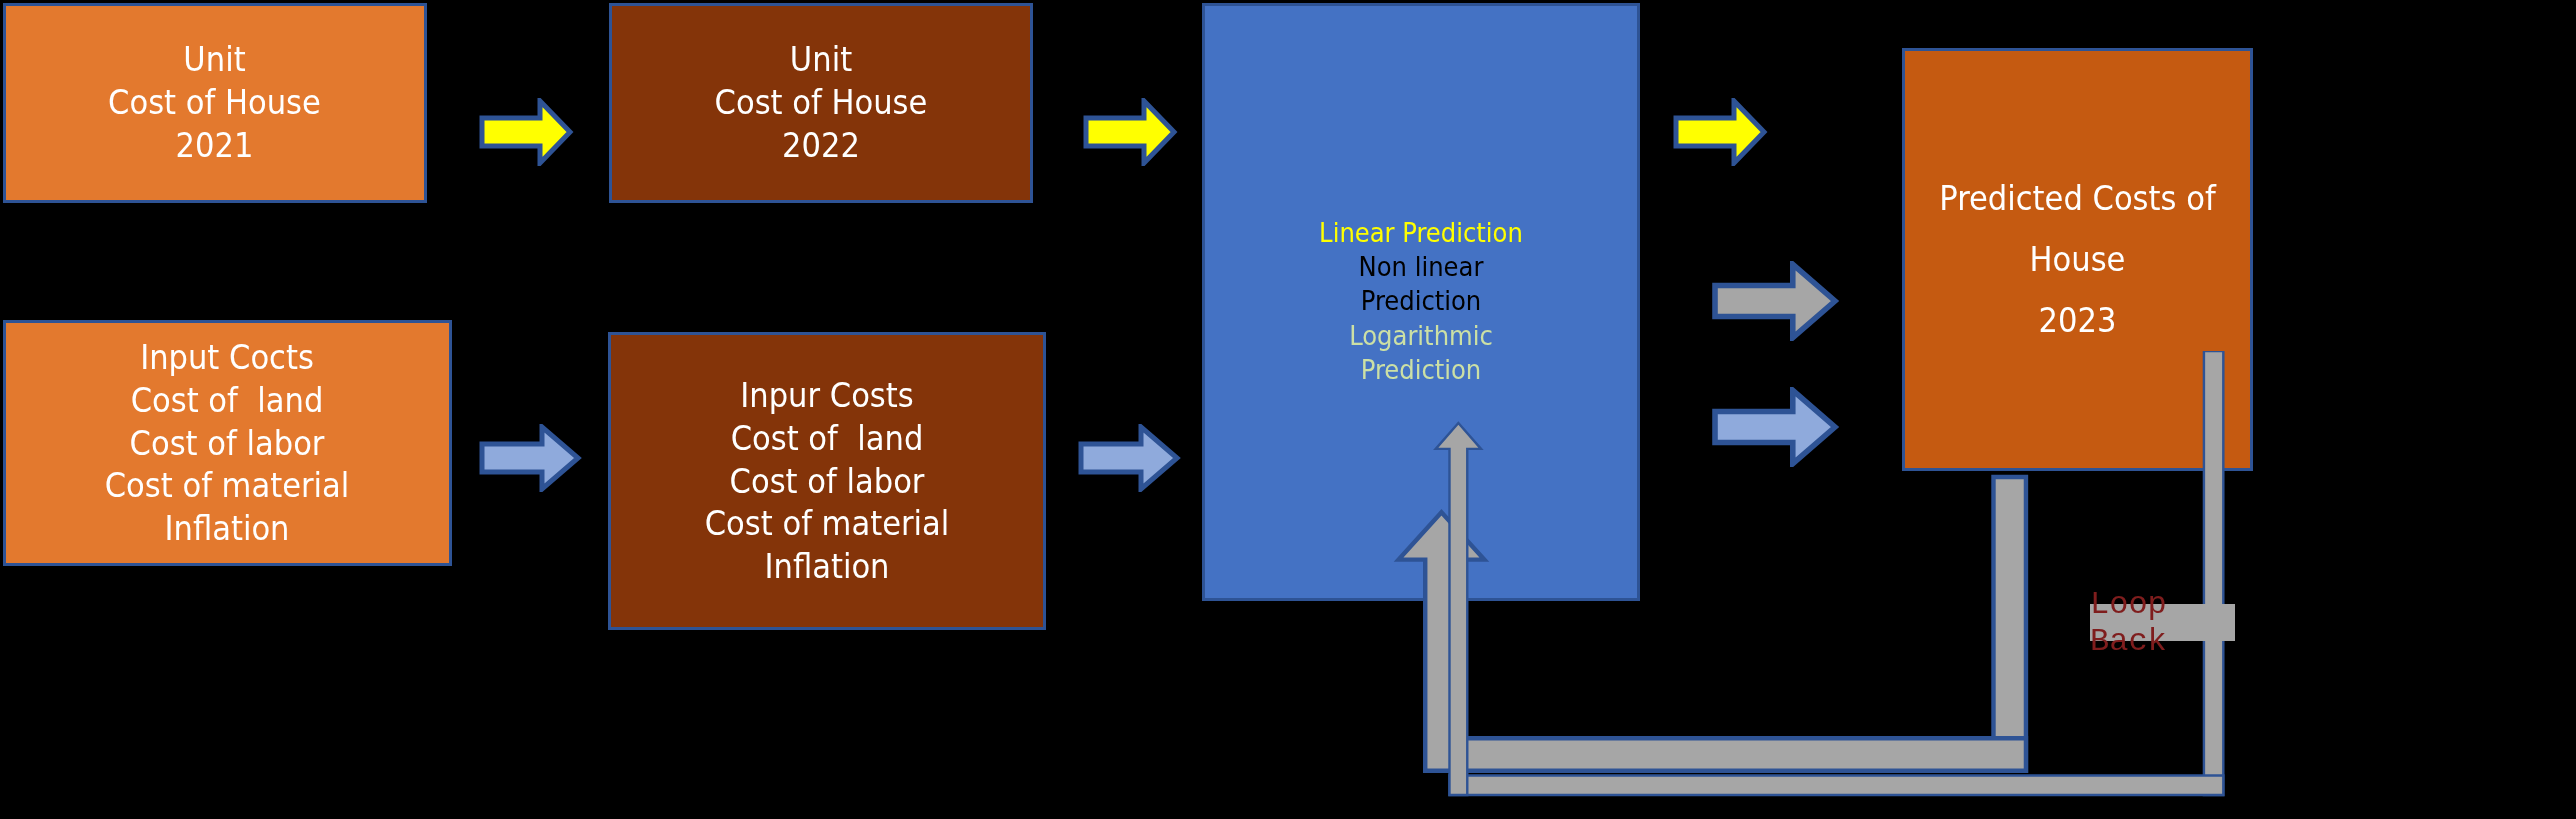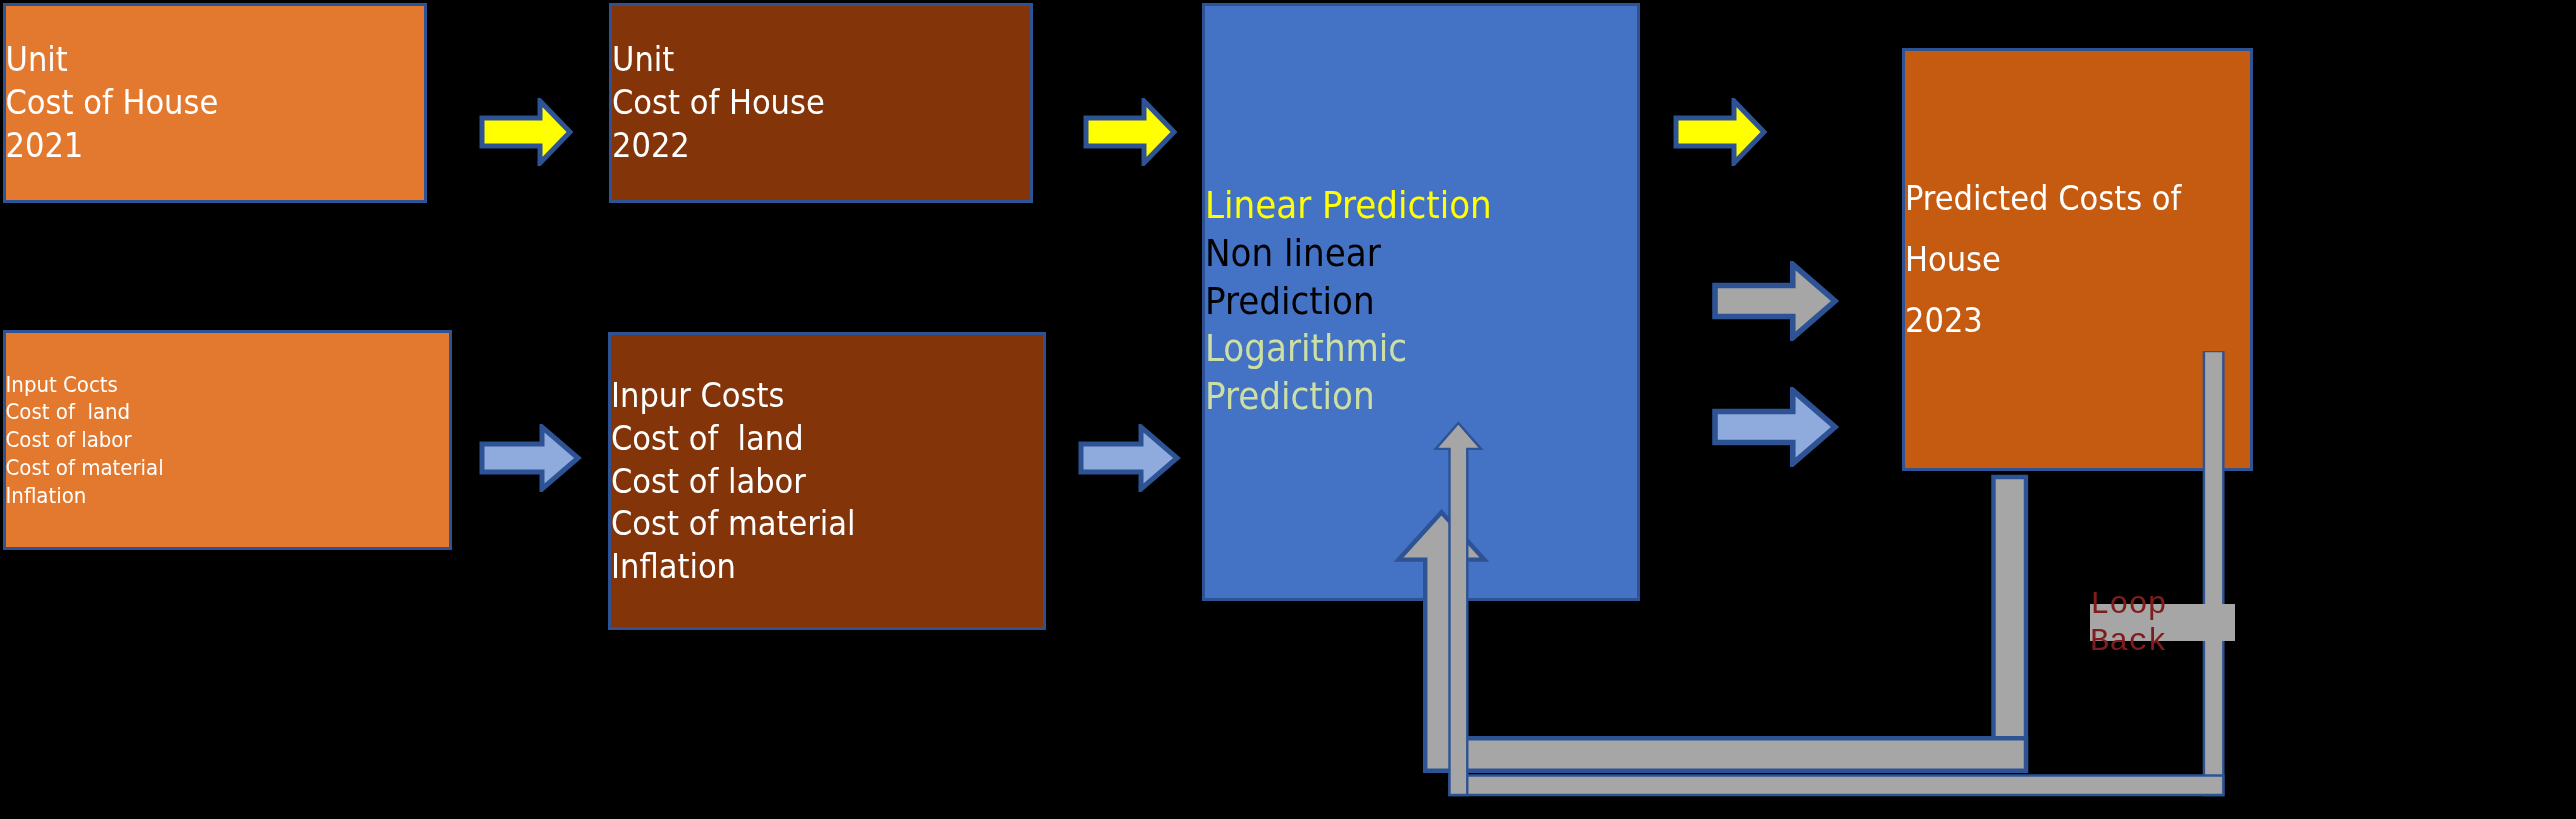--- a/index.html
+++ b/index.html
@@ -9,21 +9,21 @@
     background:#000000;
     overflow:hidden;
     font-family:"DejaVu Sans Condensed","Liberation Sans",sans-serif;
   }
   .box{
     position:absolute;
     box-sizing:border-box;
     border:3.1px solid #2E5395;
     display:flex;
     flex-direction:column;
-    align-items:flex-start;
+    align-items:center;
     justify-content:center;
     color:#FFFFFF;
     text-align:center;
     line-height:1.26;
   }
   .box .ln{display:block;white-space:pre;}
   
   #box-unit-2021{left:1.2px;top:1.2px;width:164px;height:77px;background:#E3792E;font-size:24.6px;}
   #box-unit-2022{left:228px;top:1.2px;width:164px;height:77px;background:#843409;font-size:24.6px;}
   #box-prediction{left:1187px;top:1.2px;width:455px;height:229px;background:#4472C4;font-size:24.6px;}
@@ -58,37 +58,37 @@
     <span class="ln">Cost of House</span>
     <span class="ln">2021</span>
   </div>
 
   <div class="box" id="box-unit-2022" style="left: 609px; top: 2.5px; width: 424px; height: 200px; font-size: 34px;">
     <span class="ln">Unit</span>
     <span class="ln">Cost of House</span>
     <span class="ln">2022</span>
   </div>
 
-  <div class="box" id="box-input-left" style="left: 2.5px; top: 330px; width: 449px; height: 220px; font-size: 22px;">
+  <div class="box" id="box-input-left" style="left: 2.5px; top: 320px; width: 449px; height: 246px; font-size: 34px;">
     <span class="ln">Input Cocts</span>
     <span class="ln">Cost of  land</span>
     <span class="ln">Cost of labor</span>
     <span class="ln">Cost of material</span>
     <span class="ln">Inflation</span>
   </div>
 
   <div class="box" id="box-input-mid" style="left: 608px; top: 332px; width: 438px; height: 298px; font-size: 34px;">
     <span class="ln">Inpur Costs</span>
     <span class="ln">Cost of  land</span>
     <span class="ln">Cost of labor</span>
     <span class="ln">Cost of material</span>
     <span class="ln">Inflation</span>
   </div>
 
-  <div class="box" id="box-prediction" style="left: 1202px; top: 2.5px; width: 438px; height: 598px; font-size: 38px;">
+  <div class="box" id="box-prediction" style="left: 1202px; top: 2.5px; width: 438px; height: 598px; font-size: 27px;">
     <span class="ln ln-yellow">Linear Prediction</span>
     <span class="ln ln-white">Non linear</span>
     <span class="ln ln-white">Prediction</span>
     <span class="ln ln-green">Logarithmic</span>
     <span class="ln ln-green">Prediction</span>
   </div>
 
   <div class="box" id="box-predicted" style="left: 1902px; top: 48px; width: 351px; height: 423px; font-size: 34px;">
     <span class="ln">Predicted Costs of</span>
     <span class="ln">House</span>

